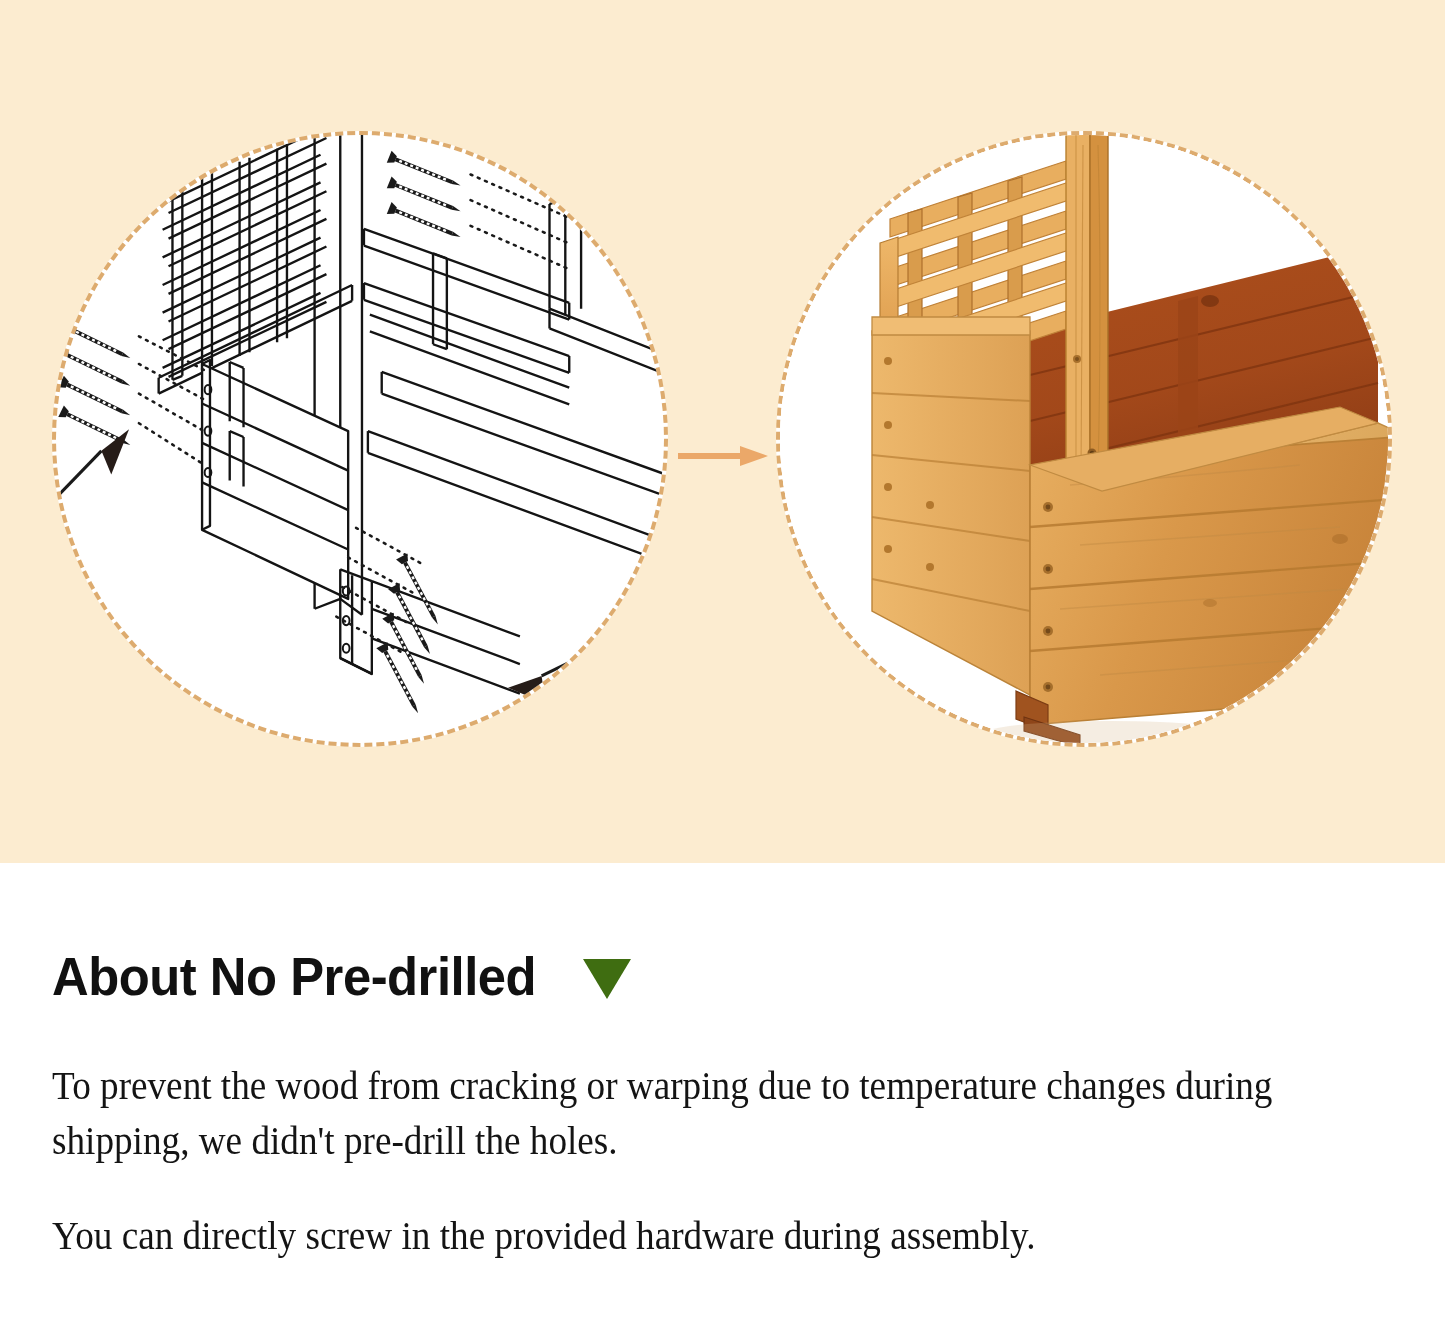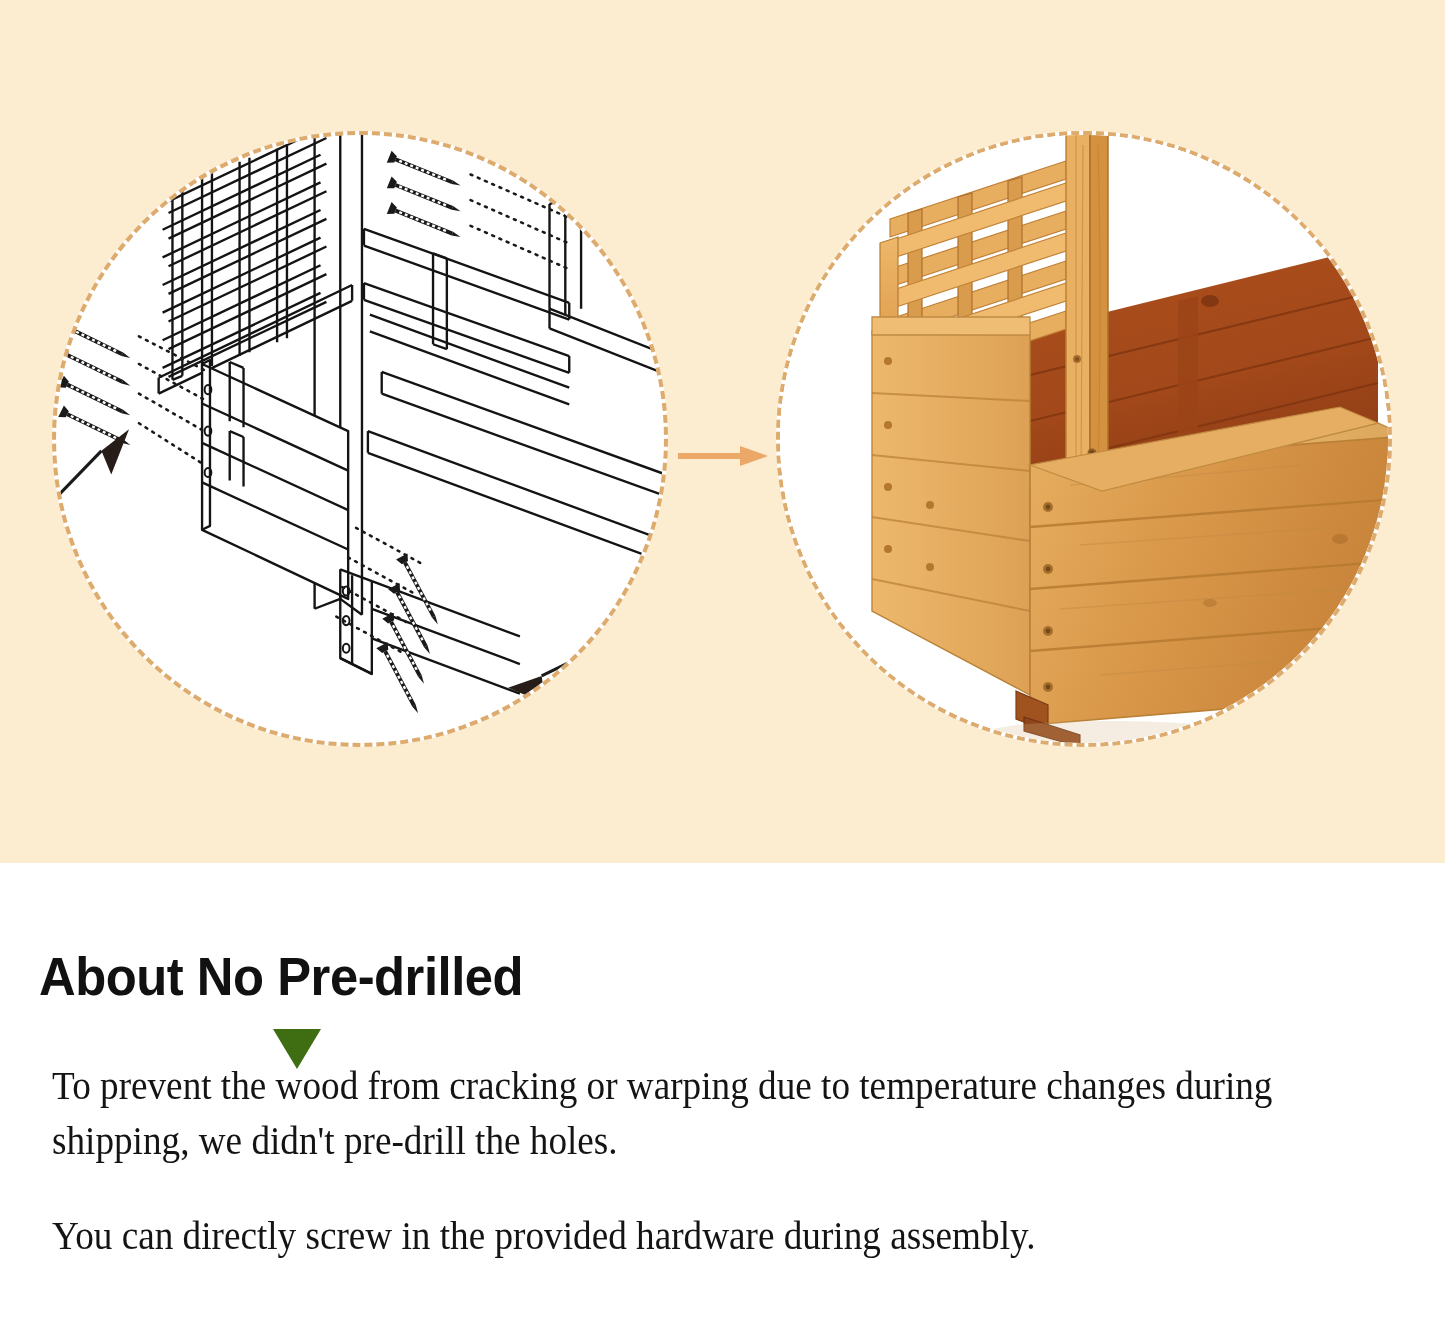--- a/index.html
+++ b/index.html
@@ -46,25 +46,24 @@
   
   .text-panel {
     position: absolute;
     left: 0; top: 863px;
     width: 1445px; height: 466px;
     background: #ffffff;
   }
 
   .heading-row {
     position: absolute;
-    left: 39px; top: 82px;
+    left: 52px; top: 82px;
     display: flex;
     align-items: center;
     gap: 16px;
-    flex-direction: column;
   }
 
   .heading-title {
     font-family: "Liberation Sans", sans-serif;
     font-size: 54px;
     font-weight: bold;
     color: #111111;
     letter-spacing: -0.5px;
     white-space: nowrap;
     transform: scaleX(0.94);

